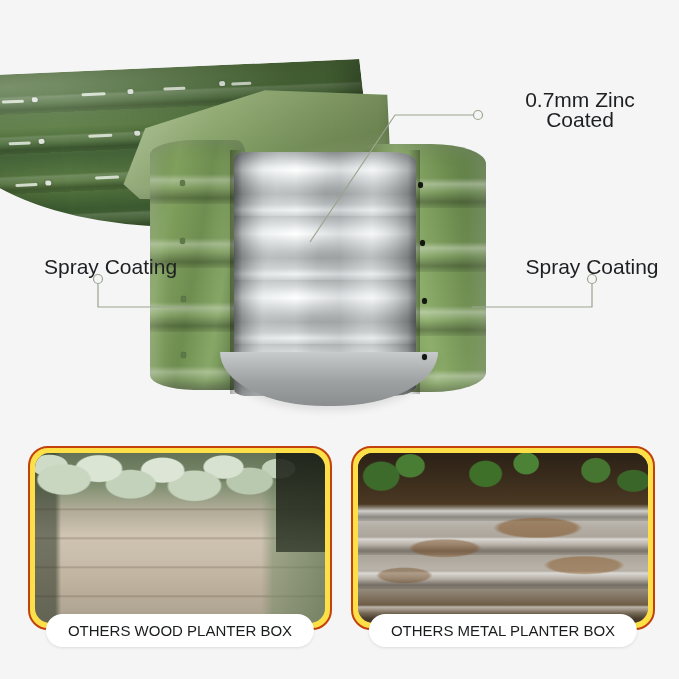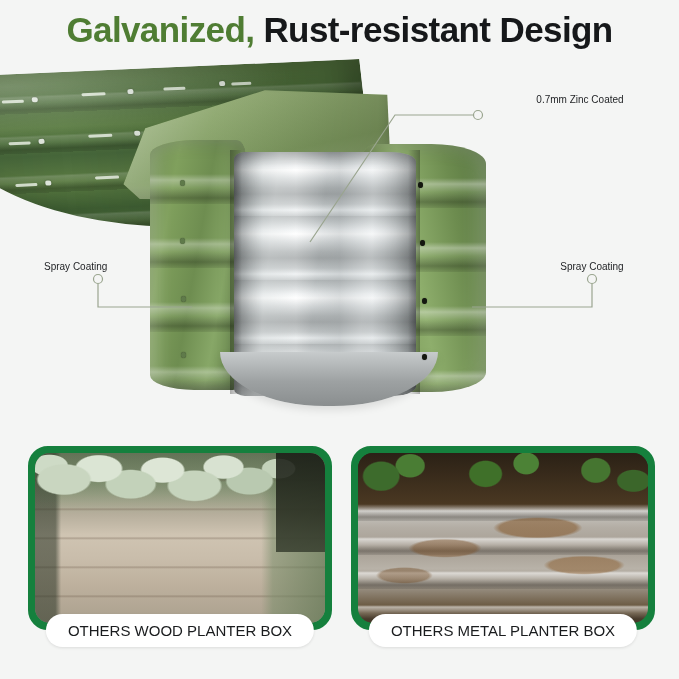--- a/index.html
+++ b/index.html
@@ -115,30 +115,30 @@
     position:absolute;left:70px;top:212px;width:218px;height:54px;
     border-radius:0 0 48% 48%/0 0 100% 100%;
     background:linear-gradient(to bottom,#c7cbcc,#9da1a2 55%,#8a8e8f 100%);
     box-shadow:0 4px 8px rgba(0,0,0,.10);
   }
   .screw{position:absolute;width:5px;height:6px;border-radius:50%;background:#14170f;box-shadow:0 0 1px rgba(0,0,0,.6);}
   .screw.pale{background:#5f7a4a;}
 
   
   .leader{position:absolute;pointer-events:none;}
-  .lbl{position:absolute;color:#1d1f22;font-size:10px;line-height:20px;}
+  .lbl{position:absolute;color:#1d1f22;font-size:21px;line-height:20px;}
   .lbl.r{text-align:center;}
   .lbl.two{text-align:center;}
 
   
   .cards{position:absolute;left:0;top:440px;width:679px;height:225px;}
   .card{
     position:absolute;top:6px;width:300px;height:180px;
-    border:2px solid #15803d;border-radius:20px;
-    background:#15803d;
+    border:2px solid #c2410c;border-radius:20px;
+    background:#fde047;
   }
   .card.left{left:28px;}
   .card.right{left:351px;}
   .photo{
     position:absolute;left:5px;top:5px;right:5px;bottom:5px;
     border-radius:15px;overflow:hidden;
   }
   
   .wood-photo{
     position:absolute;inset:0;
@@ -209,24 +209,20 @@
     padding:8px 22px;
     font-size:15px;color:#1a1c1e;white-space:nowrap;
     box-shadow:0 1px 3px rgba(0,0,0,.10);
   }
 </style>
 </head>
 <body>
 
 <div id="page">
 
-  <div class="title">
-    <span class="green">Galvanized,</span>
-    <span class="dark">Rust-resistant Design</span>
-  </div>
 
   <div class="hero">
 
     <div class="backwall">
 
       <div class="dash" style="left:70px;top:26px;width:22px;"></div>
       <div class="dash" style="left:150px;top:22px;width:24px;"></div>
       <div class="dash" style="left:232px;top:20px;width:22px;"></div>
       <div class="dash" style="left:300px;top:18px;width:20px;"></div>
 

